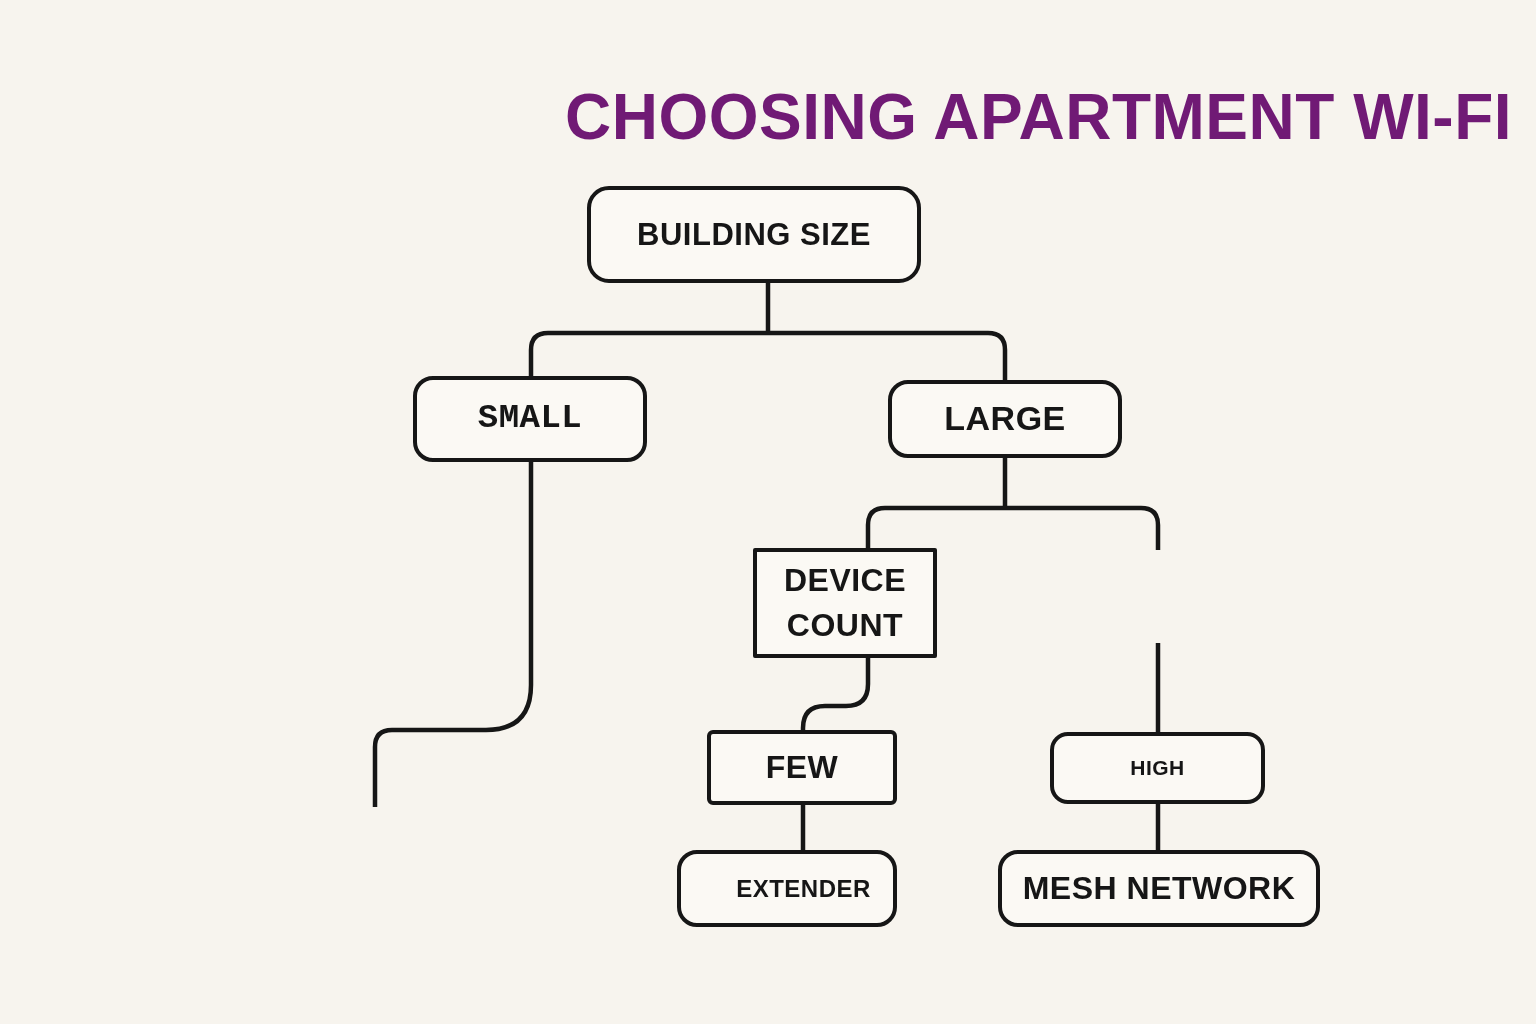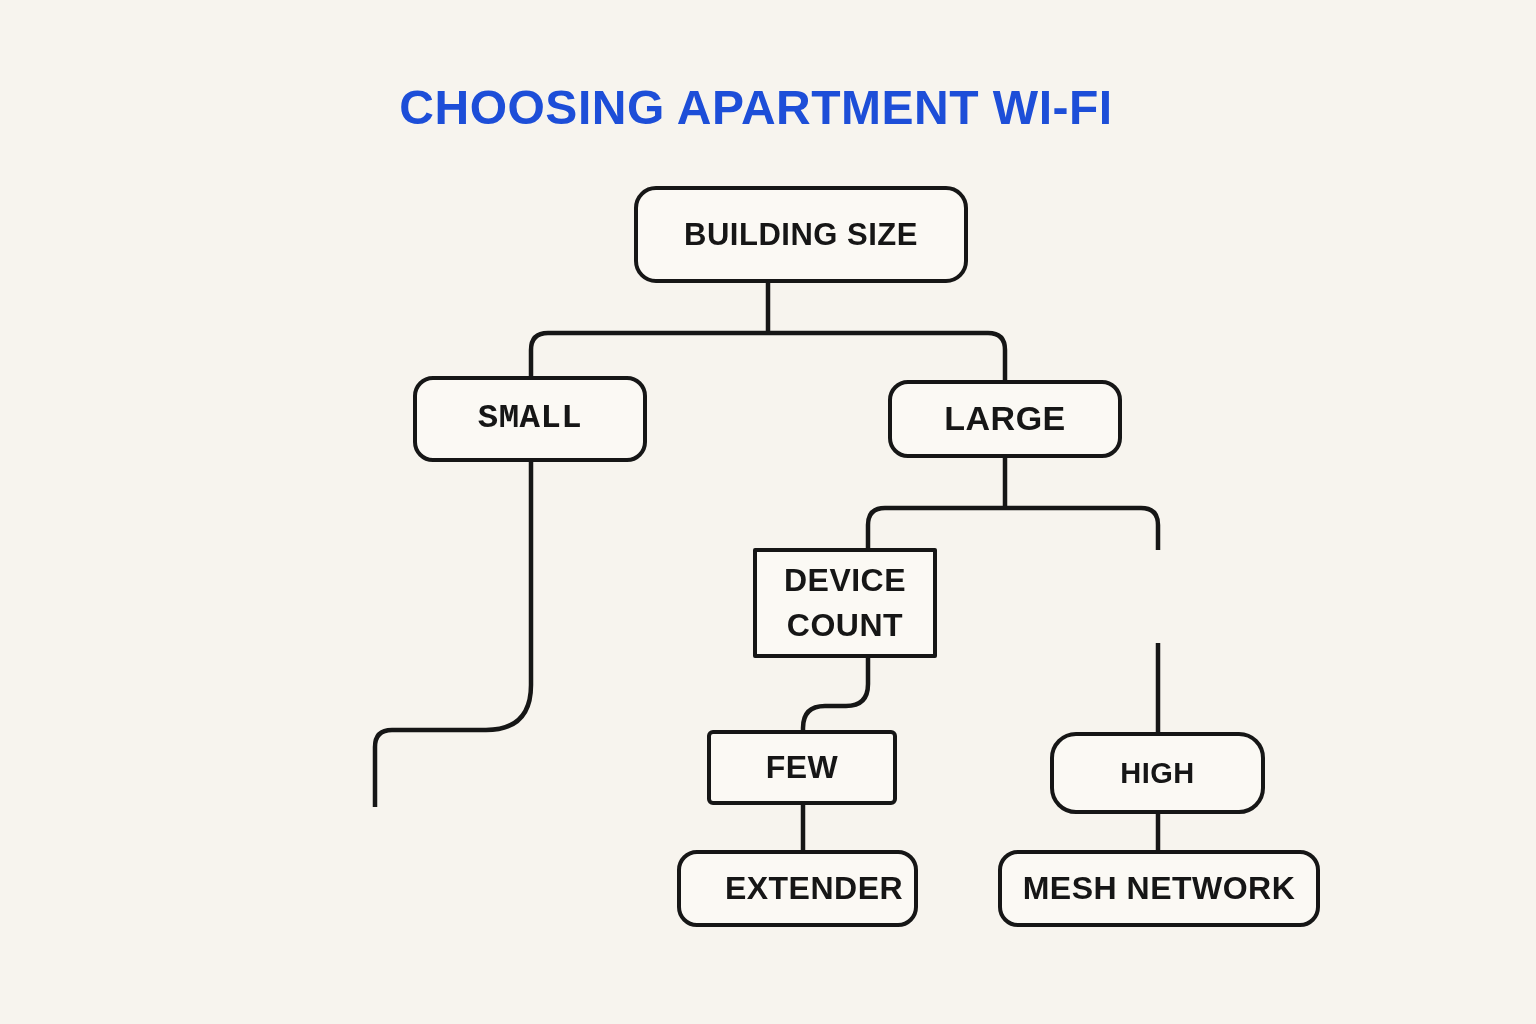--- a/index.html
+++ b/index.html
@@ -16,25 +16,25 @@
     height: 1024px;
     background: #f7f4ee;
     overflow: hidden;
   }
   .title {
     position: absolute;
     left: 0;
     top: 80px;
     width: 1512px;
     margin: 0;
-    text-align: center;
-    font-size: 48px;
+    text-align: right;
+    font-size: 64px;
     font-weight: 700;
     letter-spacing: 0.5px;
-    color: #1d4ed8;
+    color: #701a75;
   }
   svg.edges {
     position: absolute;
     left: 0;
     top: 0;
   }
   .node {
     position: absolute;
     box-sizing: border-box;
     border: 4px solid #161616;
@@ -42,29 +42,29 @@
     color: #161616;
     display: flex;
     align-items: center;
     justify-content: center;
     text-align: center;
     font-weight: 700;
     letter-spacing: 0.5px;
     line-height: 1.4;
     padding: 0 4px;
   }
-  .n-building  { left: 634px;  top: 186px; width: 334px; height: 97px;  border-radius: 22px; font-size: 31px; }
+  .n-building  { left: 587px;  top: 186px; width: 334px; height: 97px;  border-radius: 22px; font-size: 31px; }
   .n-small     { left: 413px;  top: 376px; width: 234px; height: 86px;  border-radius: 20px; font-size: 34px; font-family: Liberation Mono, monospace; }
   .n-large     { left: 888px;  top: 380px; width: 234px; height: 78px;  border-radius: 20px; font-size: 34px; }
   .n-device    { left: 753px;  top: 548px; width: 184px; height: 110px; border-radius: 2px; font-size: 32px; }
   .n-budget    { left: 1050px; top: 548px; width: 212px; height: 97px;  border-radius: 20px; font-size: 32px; }
   .n-few       { left: 707px;  top: 730px; width: 190px; height: 75px;  border-radius: 6px; font-size: 32px; }
-  .n-high      { left: 1050px; top: 732px; width: 215px; height: 82px;  border-radius: 26px; font-size: 29px; }
+  .n-high      { left: 1050px; top: 732px; width: 215px; height: 72px;  border-radius: 18px; font-size: 21px; }
   .n-single    { left: 255px;  top: 803px; width: 238px; height: 134px; border-radius: 22px; font-size: 33px; }
-  .n-extender  { left: 677px;  top: 850px; width: 241px; height: 77px;  border-radius: 20px; font-size: 32px; padding-left: 37px; }
+  .n-extender  { left: 677px;  top: 850px; width: 220px; height: 77px;  border-radius: 20px; font-size: 24px; padding-left: 37px; }
   .n-mesh      { left: 998px;  top: 850px; width: 322px; height: 77px;  border-radius: 20px; font-size: 32px; }
 </style>
 </head>
 <body>
 
 <div class="canvas">
 
   <h1 class="title">CHOOSING APARTMENT WI-FI</h1>
 
   <svg class="edges" width="1536" height="1024" viewBox="0 0 1536 1024" aria-hidden="true">

